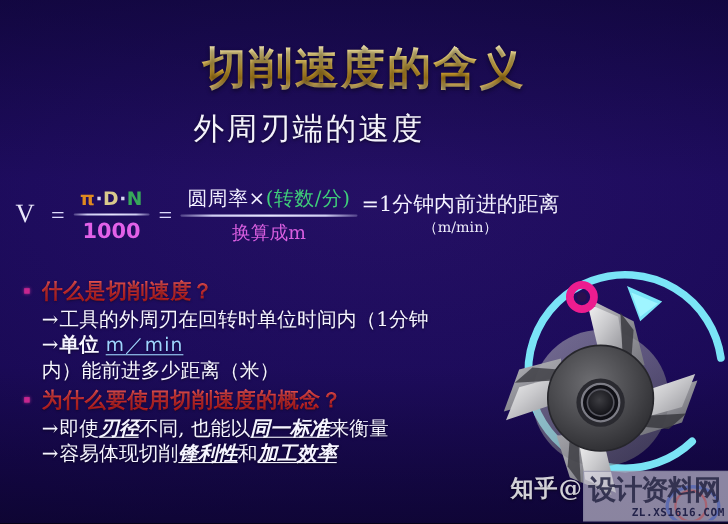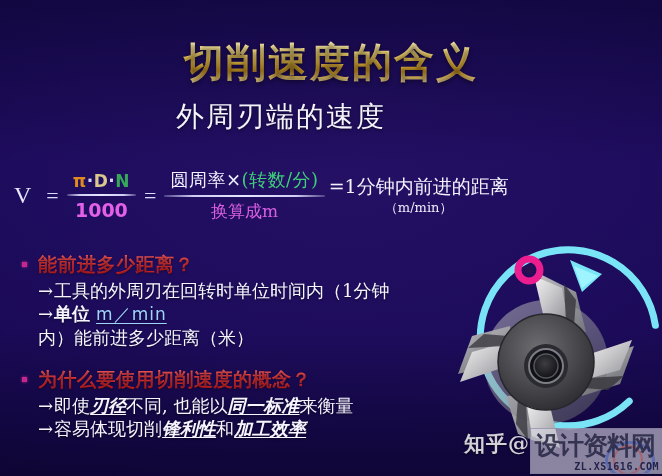--- a/index.html
+++ b/index.html
@@ -308,33 +308,33 @@
     <span class="f-tail">
       <span class="t1">=1分钟内前进的距离</span>
       <span class="t2">（m/min）</span>
     </span>
   </div>
 
   <div class="body-block">
 
     <div class="bullet-row">
       <span class="bullet-dot"></span>
-      <span class="bullet-head">能前进多少距离？</span>
+      <span class="bullet-head">什么是切削速度？</span>
     </div>
     <div class="sub-line">
       <span class="arrow">→</span><span>工具的外周刃在回转时单位时间内（1分钟</span>
     </div>
     <div class="sub-line">
       <span class="arrow">→</span><span class="bold-cn">单位</span><span class="unit-val">m／min</span>
     </div>
     <div class="sub-line">
       <span>内）能前进多少距离（米）</span>
     </div>
 
-    <div class="bullet-row" style="margin-top:18px;text-align:center;">
+    <div class="bullet-row" style="margin-top:2px;text-align:center;">
       <span class="bullet-dot"></span>
       <span class="bullet-head">为什么要使用切削速度的概念？</span>
     </div>
     <div class="sub-line">
       <span class="arrow">→</span><span>即使</span><span class="em-italic">刃径</span><span>不同, 也能以</span><span class="em-italic">同一标准</span><span>来衡量</span>
     </div>
     <div class="sub-line">
       <span class="arrow">→</span><span>容易体现切削</span><span class="em-italic">锋利性</span><span>和</span><span class="em-italic">加工效率</span>
     </div>
   </div>

